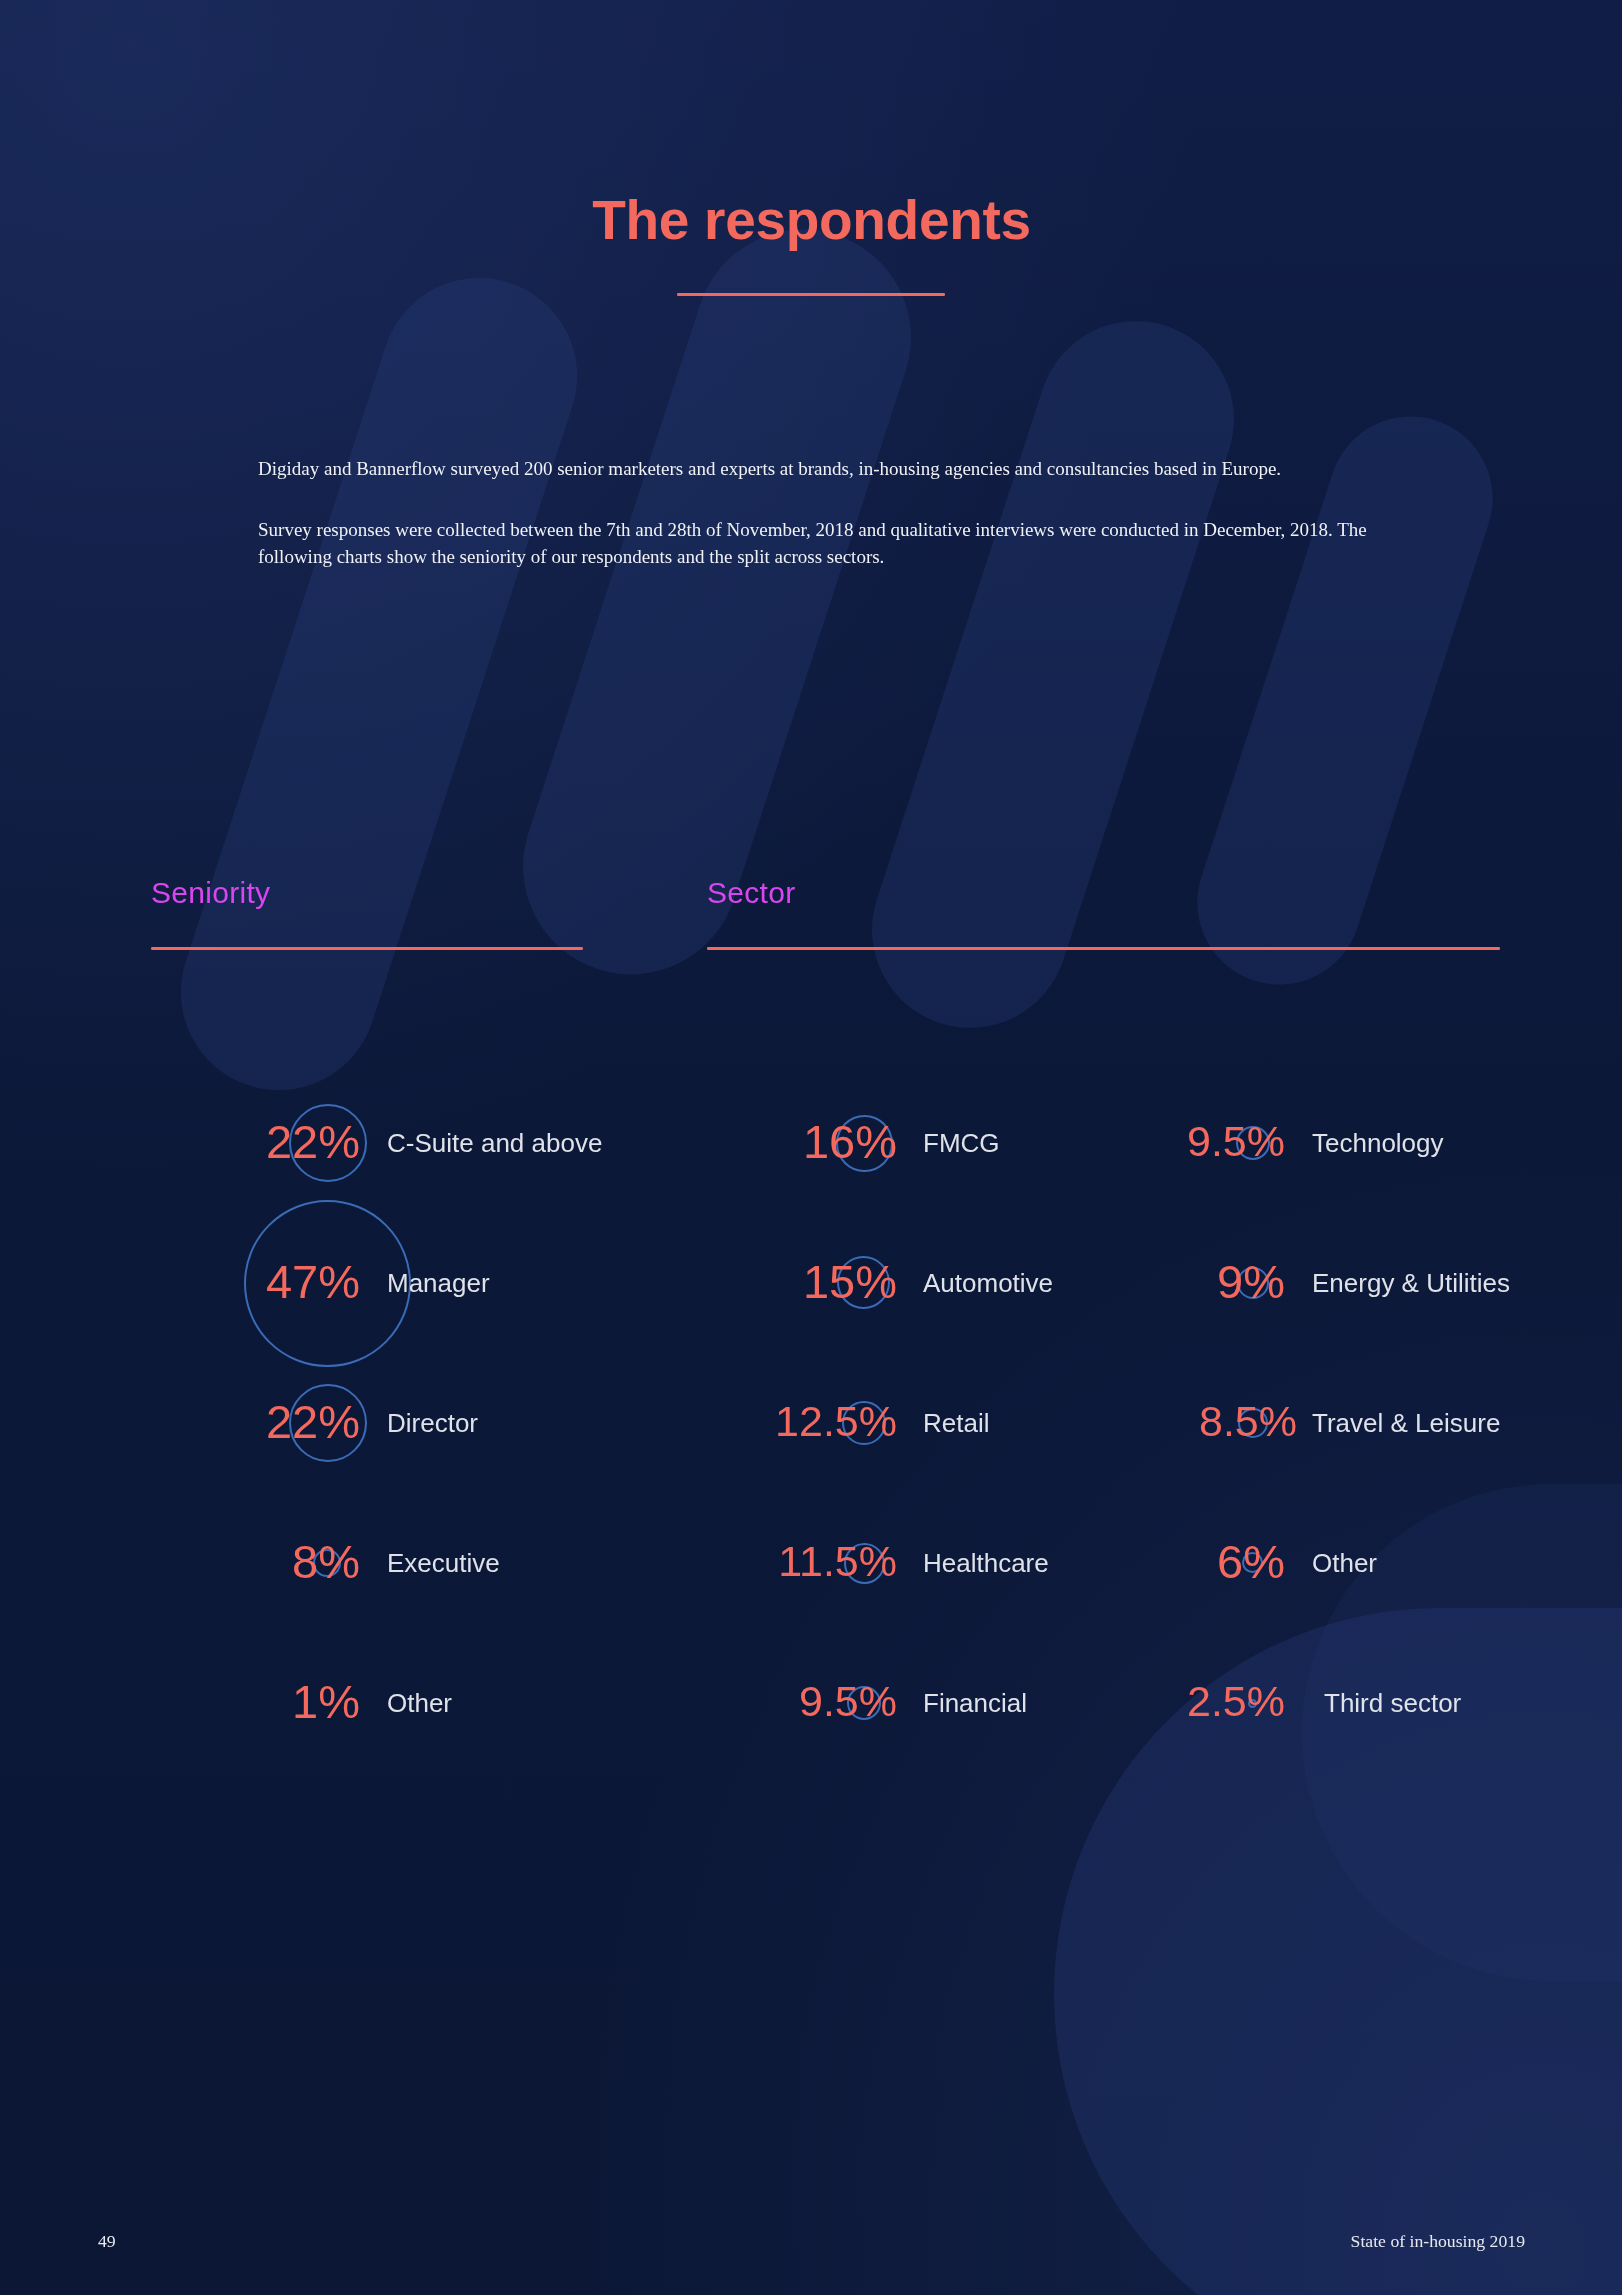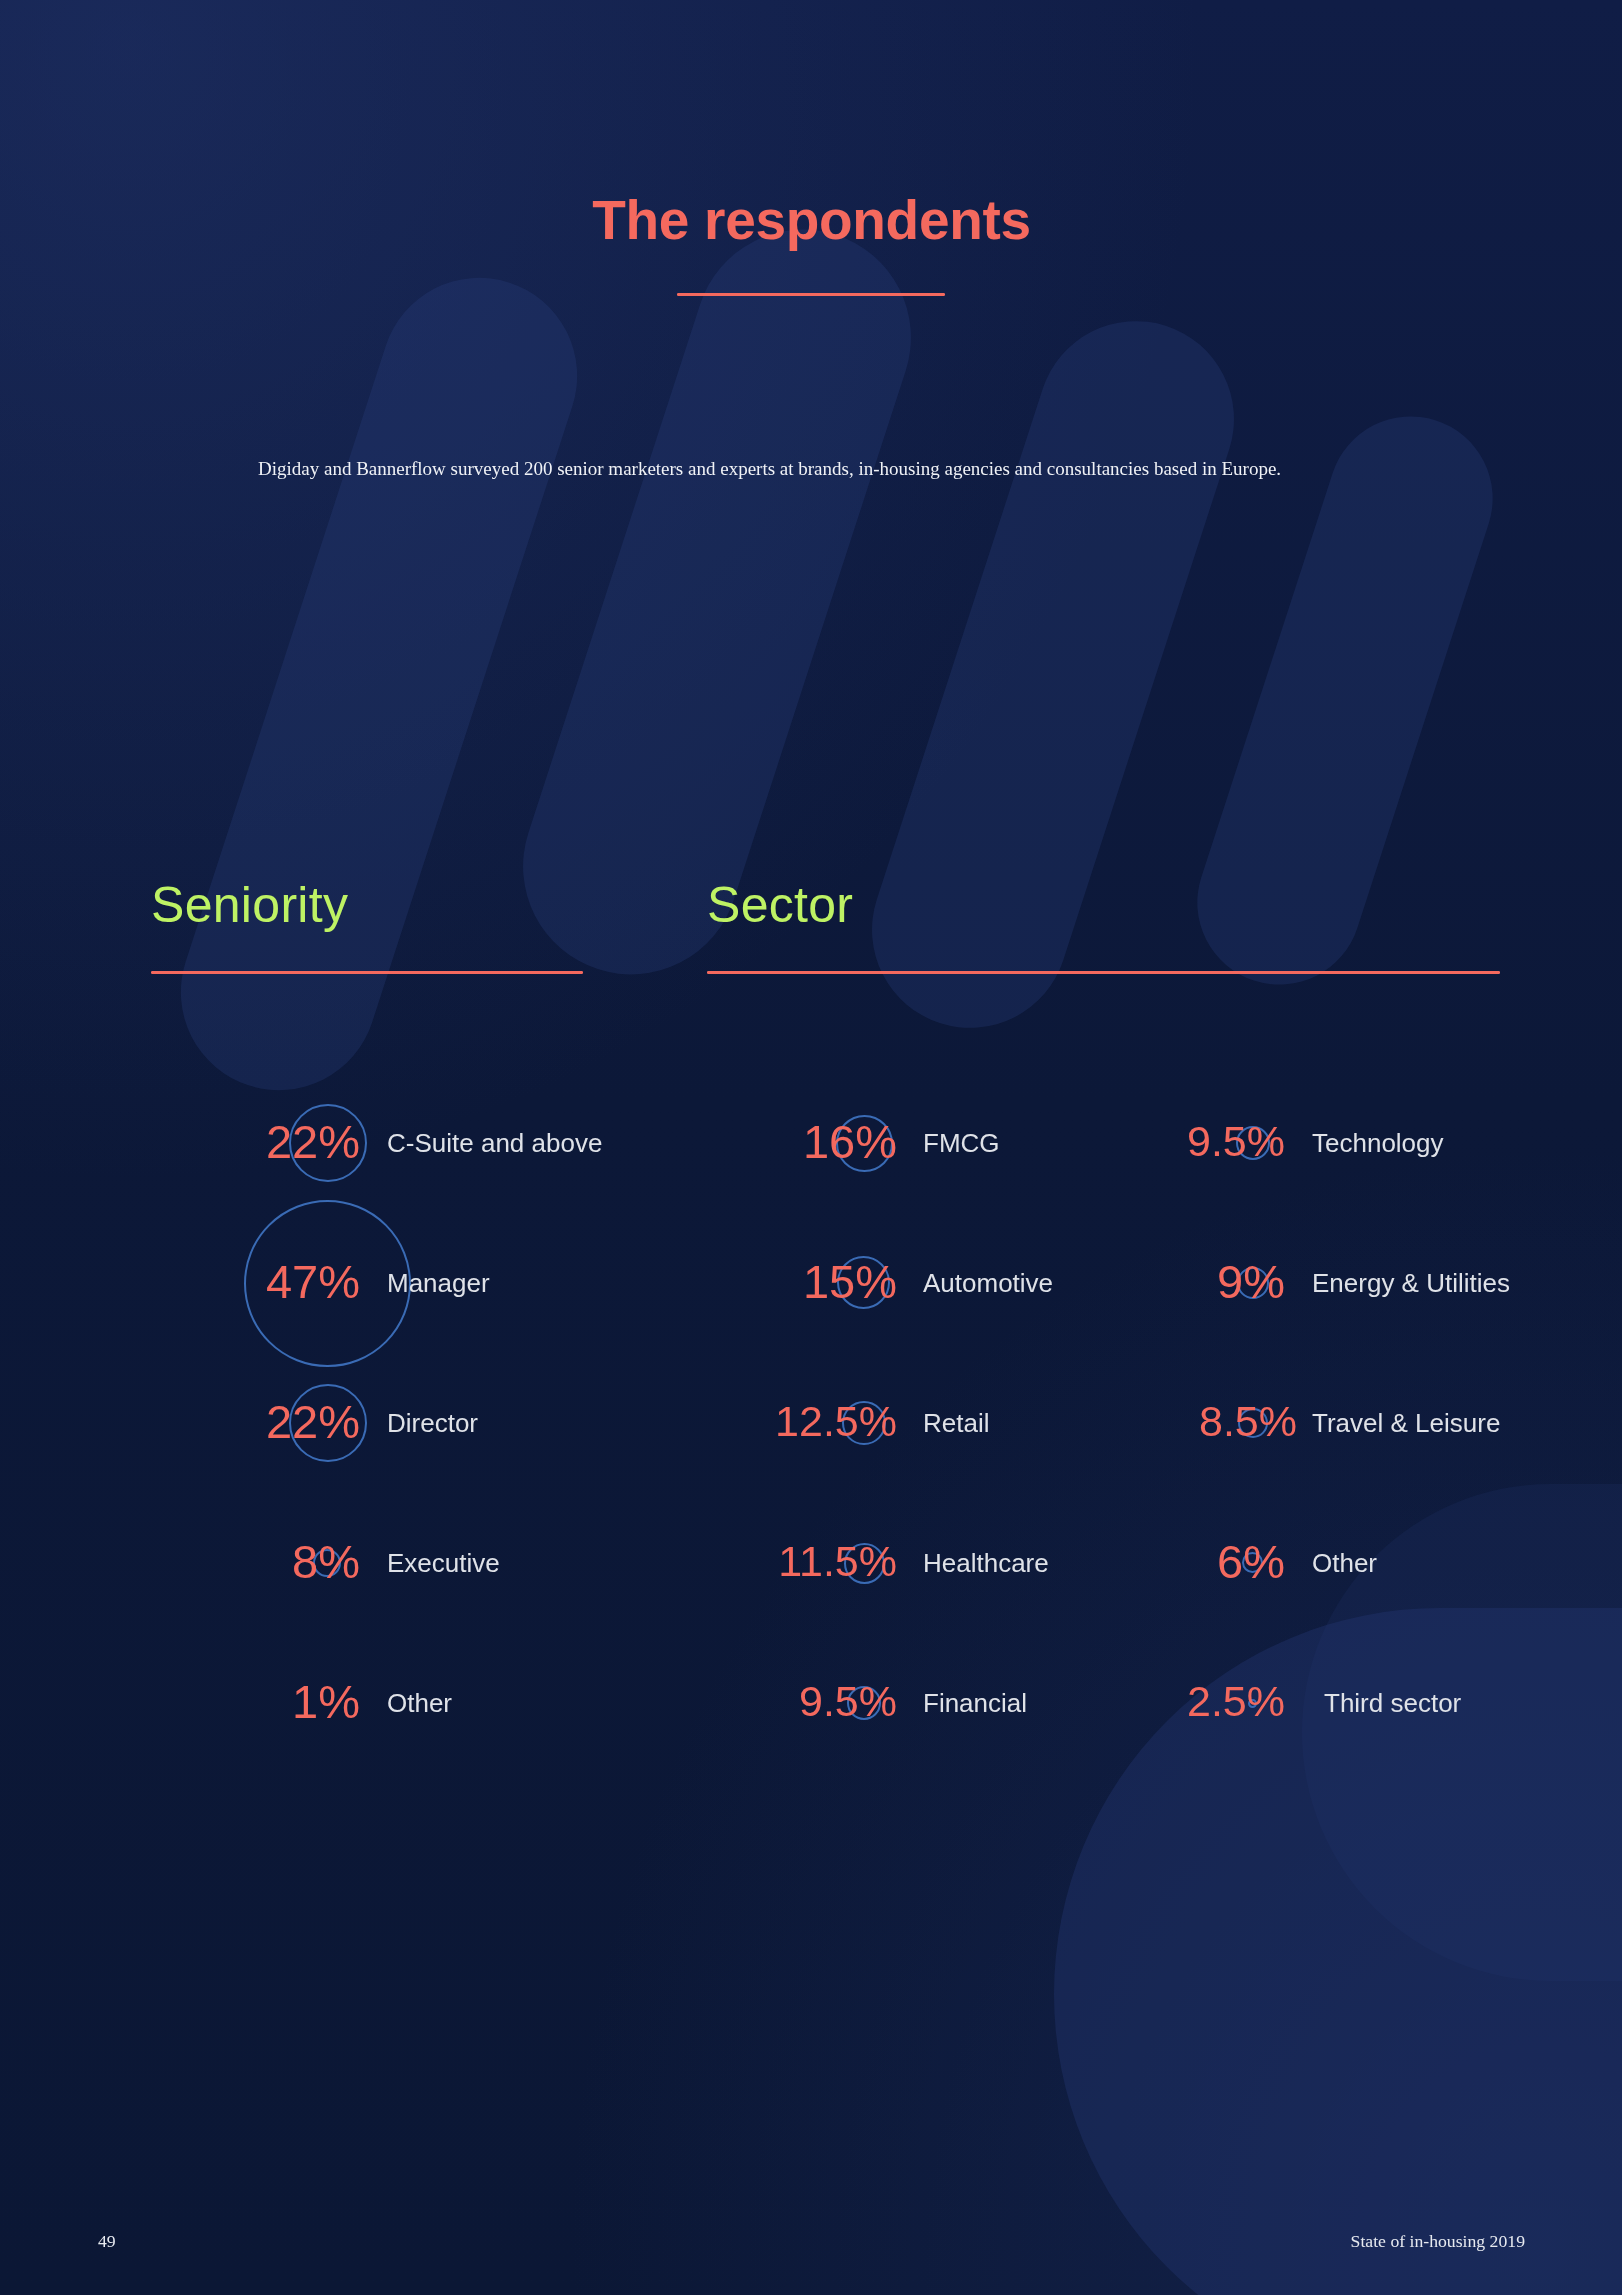--- a/index.html
+++ b/index.html
@@ -48,21 +48,21 @@
     position:absolute;left:258px;top:455px;width:1132px;
     color:#f0f2f6;font-family:"Liberation Serif", serif;
     font-size:19px;line-height:1.43;
   }
   .intro p{margin:0 0 34px 0;}
   .intro p:last-child{margin-bottom:0;}
 
   
   .sect{position:absolute;}
   .sect-title{
-    color:#bef264;font-size:50px;font-weight:300;letter-spacing:0.3px;
+    color:#d946ef;font-size:30px;font-weight:300;letter-spacing:0.3px;
     white-space:nowrap;
   }
   .sect-rule{height:3.3px;background:#f4695e;border-radius:1.3px;margin-top:37px;}
   #sect-seniority{left:151px;top:876px;}
   #sect-seniority .sect-rule{width:432px;}
   #sect-sector{left:707px;top:876px;}
   #sect-sector .sect-rule{width:793px;}
 
   
   .col{position:absolute;}
@@ -105,20 +105,21 @@
   <div class="blob b1"></div>
 </div>
 
 <div id="page">
 
   <div class="title">The respondents</div>
   <div class="title-rule"></div>
 
   <div class="intro">
     <p>Digiday and Bannerflow surveyed 200 senior marketers and experts at brands, in-housing agencies and consultancies based in Europe.</p>
+    <p>Survey responses were collected between the 7th and 28th of November, 2018 and qualitative interviews were conducted in December, 2018. The following charts show the seniority of our respondents and the split across sectors.</p>
   </div>
 
   <div class="sect" id="sect-seniority">
     <div class="sect-title">Seniority</div>
     <div class="sect-rule"></div>
   </div>
 
   <div class="sect" id="sect-sector">
     <div class="sect-title">Sector</div>
     <div class="sect-rule"></div>

